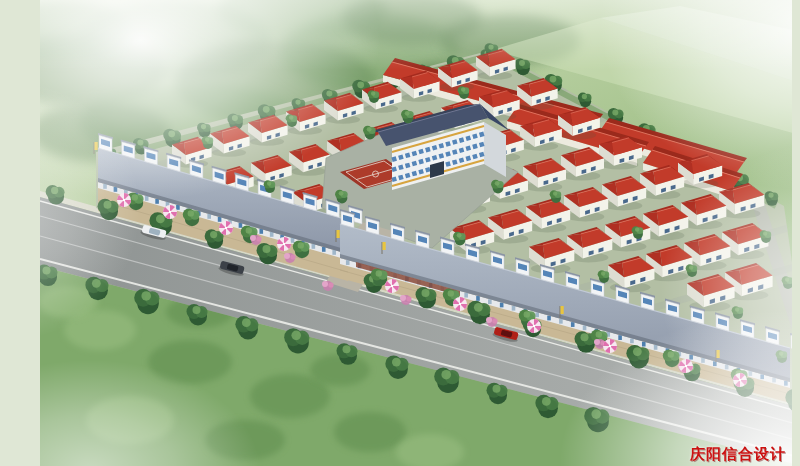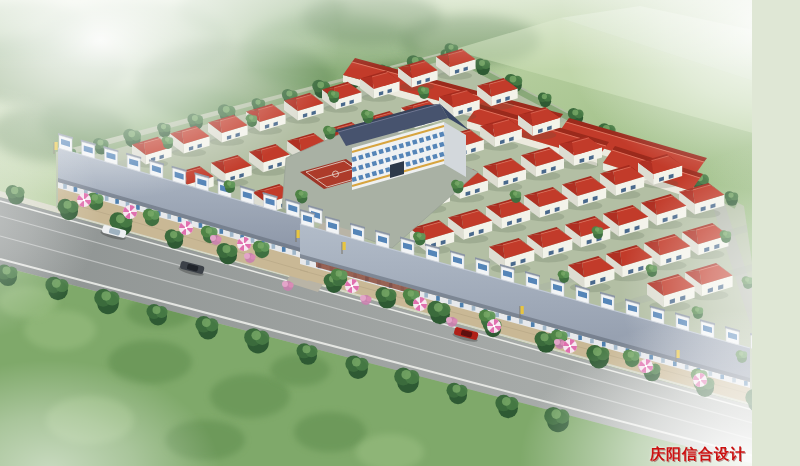--- a/index.html
+++ b/index.html
@@ -1,17 +1,17 @@
 <!DOCTYPE html>
 <html><head>
 <meta charset="utf-8">
 <style>
   html,body{margin:0;padding:0;background:#dfe7d5;}
   .stage{position:relative;width:752px;height:466px;overflow:hidden;
-         font-family:Liberation Serif, serif;background:#c9dcb4;}
+         font-family:Liberation Serif, serif;background:#c9dcb4;margin-left:40px;}
   .stage svg{position:absolute;left:0;top:0;}
   .watermark{position:absolute;right:6px;bottom:2px;font-size:15px;font-weight:bold;
              letter-spacing:1px;color:#cc1111;
              text-shadow:0 0 3px rgba(255,255,255,.85),1px 1px 0 rgba(110,10,10,.55);}
 </style>
 </head>
 <body>
 
 <div class="stage">
   <svg id="scene" width="800" height="466" viewBox="0 0 800 466">

